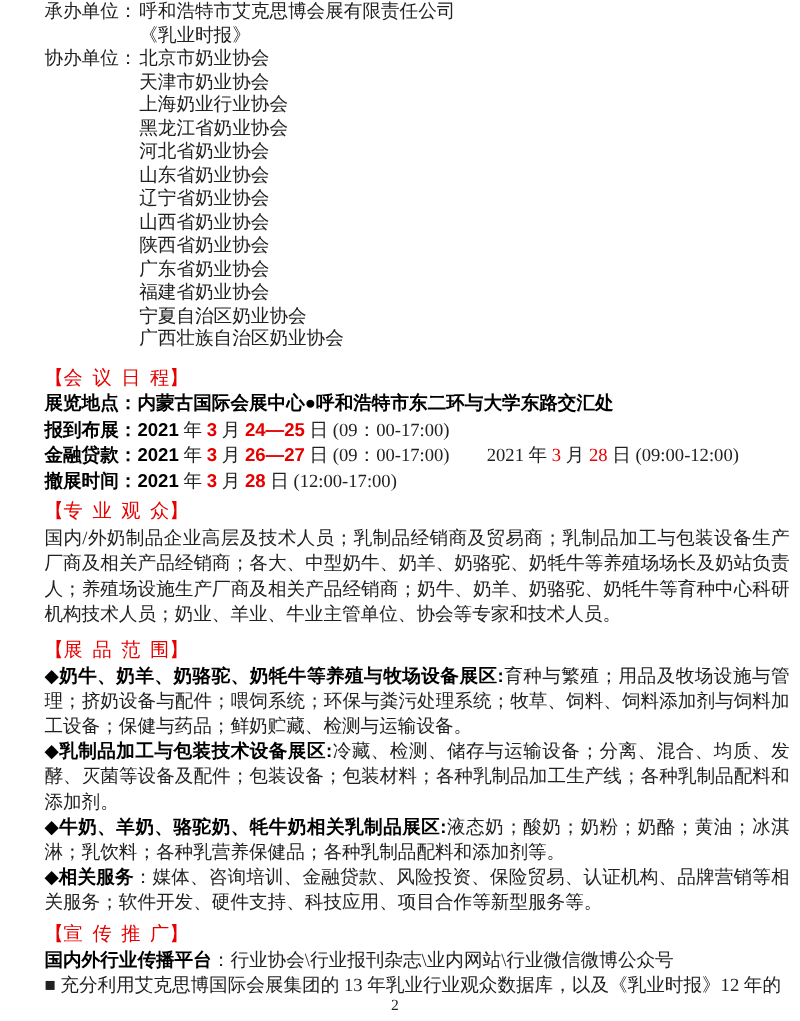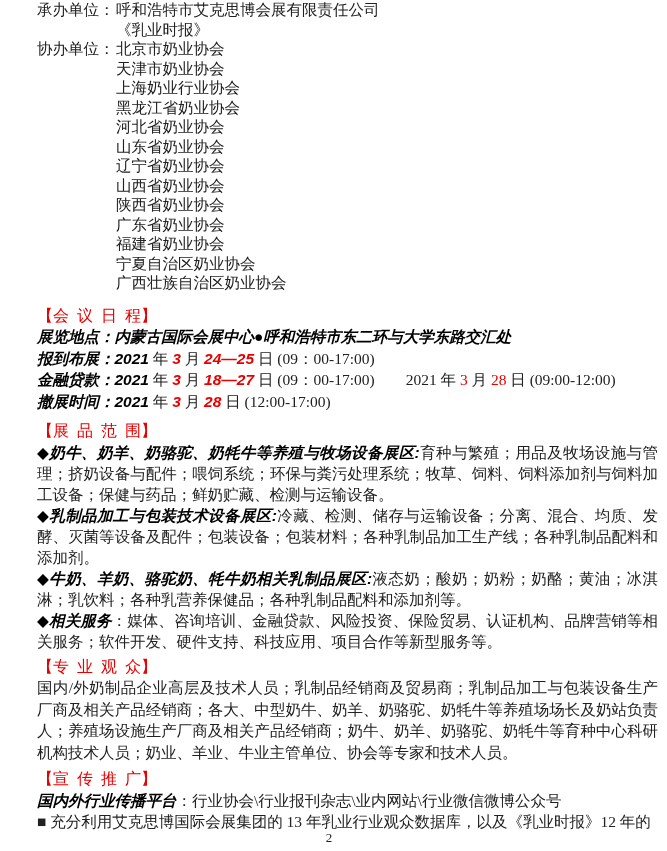--- a/index.html
+++ b/index.html
@@ -29,21 +29,21 @@
   }
   .sec-schedule{margin-top:12px;line-height:21.5px;}
   .sec-exhibits{margin-top:8px;line-height:21px;}
   .sec-audience{margin-top:4px;line-height:21.5px;}
   .sec-promotion{margin-top:5px;line-height:21.5px;}
   .line{margin:0;}
   .para{margin:0;text-align:justify;text-justify:inter-character;}
   
   .bold,.lead,.run-b,.run-rb{
     font-family:"Liberation Sans","DejaVu Sans",sans-serif;
-    font-weight:bold;color:var(--bold-text);font-style:italic;
+    font-weight:bold;color:var(--bold-text);
   }
   .run-r{color:var(--red);}
   .run-rb{color:var(--red);}
   .page-number{
     position:absolute;left:0;right:9px;bottom:5px;text-align:center;
     font-size:13px;color:var(--text);
   }
 </style>
 </head>
 <body>
@@ -80,48 +80,48 @@
 
   <section class="sec sec-schedule">
     <h2 class="sec-head">【会 议 日 程】</h2>
     <div class="line">
       <span class="bold">展览地点：</span><span class="bold">内蒙古国际会展中心●呼和浩特市东二环与大学东路交汇处</span>
     </div>
     <div class="line">
       <span class="bold">报到布展：</span><span><span class="run-b">2021</span><span> 年 </span><span class="run-rb">3</span><span> 月 </span><span class="run-rb">24—25</span><span> 日 </span><span>(09：00-17:00)</span></span>
     </div>
     <div class="line">
-      <span class="bold">金融贷款：</span><span><span class="run-b">2021</span><span> 年 </span><span class="run-rb">3</span><span> 月 </span><span class="run-rb">18—27</span><span> 日 </span><span>(09：00-17:00)</span><span>　　</span><span>2021 年 </span><span class="run-r">3</span><span> 月 </span><span class="run-r">28</span><span> 日 </span><span>(09:00-12:00)</span></span>
+      <span class="bold">金融贷款：</span><span><span class="run-b">2021</span><span> 年 </span><span class="run-rb">3</span><span> 月 </span><span class="run-rb">26—27</span><span> 日 </span><span>(09：00-17:00)</span><span>　　</span><span>2021 年 </span><span class="run-r">3</span><span> 月 </span><span class="run-r">28</span><span> 日 </span><span>(09:00-12:00)</span></span>
     </div>
     <div class="line">
       <span class="bold">撤展时间：</span><span><span class="run-b">2021</span><span> 年 </span><span class="run-rb">3</span><span> 月 </span><span class="run-rb">28</span><span> 日 </span><span>(12:00-17:00)</span></span>
     </div>
+  </section>
+
+  <section class="sec sec-audience">
+    <h2 class="sec-head">【专 业 观 众】</h2>
+    <p class="para">国内/外奶制品企业高层及技术人员；乳制品经销商及贸易商；乳制品加工与包装设备生产厂商及相关产品经销商；各大、中型奶牛、奶羊、奶骆驼、奶牦牛等养殖场场长及奶站负责人；养殖场设施生产厂商及相关产品经销商；奶牛、奶羊、奶骆驼、奶牦牛等育种中心科研机构技术人员；奶业、羊业、牛业主管单位、协会等专家和技术人员。</p>
   </section>
 
   <section class="sec sec-exhibits">
     <h2 class="sec-head">【展 品 范 围】</h2>
     <p class="para">
       <span class="lead">◆奶牛、奶羊、奶骆驼、奶牦牛等养殖与牧场设备展区:</span><span>育种与繁殖；用品及牧场设施与管理；挤奶设备与配件；喂饲系统；环保与粪污处理系统；牧草、饲料、饲料添加剂与饲料加工设备；保健与药品；鲜奶贮藏、检测与运输设备。</span>
     </p>
     <p class="para">
       <span class="lead">◆乳制品加工与包装技术设备展区:</span><span>冷藏、检测、储存与运输设备；分离、混合、均质、发酵、灭菌等设备及配件；包装设备；包装材料；各种乳制品加工生产线；各种乳制品配料和添加剂。</span>
     </p>
     <p class="para">
       <span class="lead">◆牛奶、羊奶、骆驼奶、牦牛奶相关乳制品展区:</span><span>液态奶；酸奶；奶粉；奶酪；黄油；冰淇淋；乳饮料；各种乳营养保健品；各种乳制品配料和添加剂等。</span>
     </p>
     <p class="para">
       <span class="lead">◆相关服务</span><span>：媒体、咨询培训、金融贷款、风险投资、保险贸易、认证机构、品牌营销等相关服务；软件开发、硬件支持、科技应用、项目合作等新型服务等。</span>
     </p>
   </section>
 
-  <section class="sec sec-audience">
-    <h2 class="sec-head">【专 业 观 众】</h2>
-    <p class="para">国内/外奶制品企业高层及技术人员；乳制品经销商及贸易商；乳制品加工与包装设备生产厂商及相关产品经销商；各大、中型奶牛、奶羊、奶骆驼、奶牦牛等养殖场场长及奶站负责人；养殖场设施生产厂商及相关产品经销商；奶牛、奶羊、奶骆驼、奶牦牛等育种中心科研机构技术人员；奶业、羊业、牛业主管单位、协会等专家和技术人员。</p>
-  </section>
-
   <section class="sec sec-promotion">
     <h2 class="sec-head">【宣 传 推 广】</h2>
     <div class="line">
       <span class="lead">国内外行业传播平台</span><span>：行业协会\行业报刊杂志\业内网站\行业微信微博公众号</span>
     </div>
     <div class="line">■ 充分利用艾克思博国际会展集团的 13 年乳业行业观众数据库，以及《乳业时报》12 年的</div>
   </section>
 
   <div class="page-number">2</div>
 

